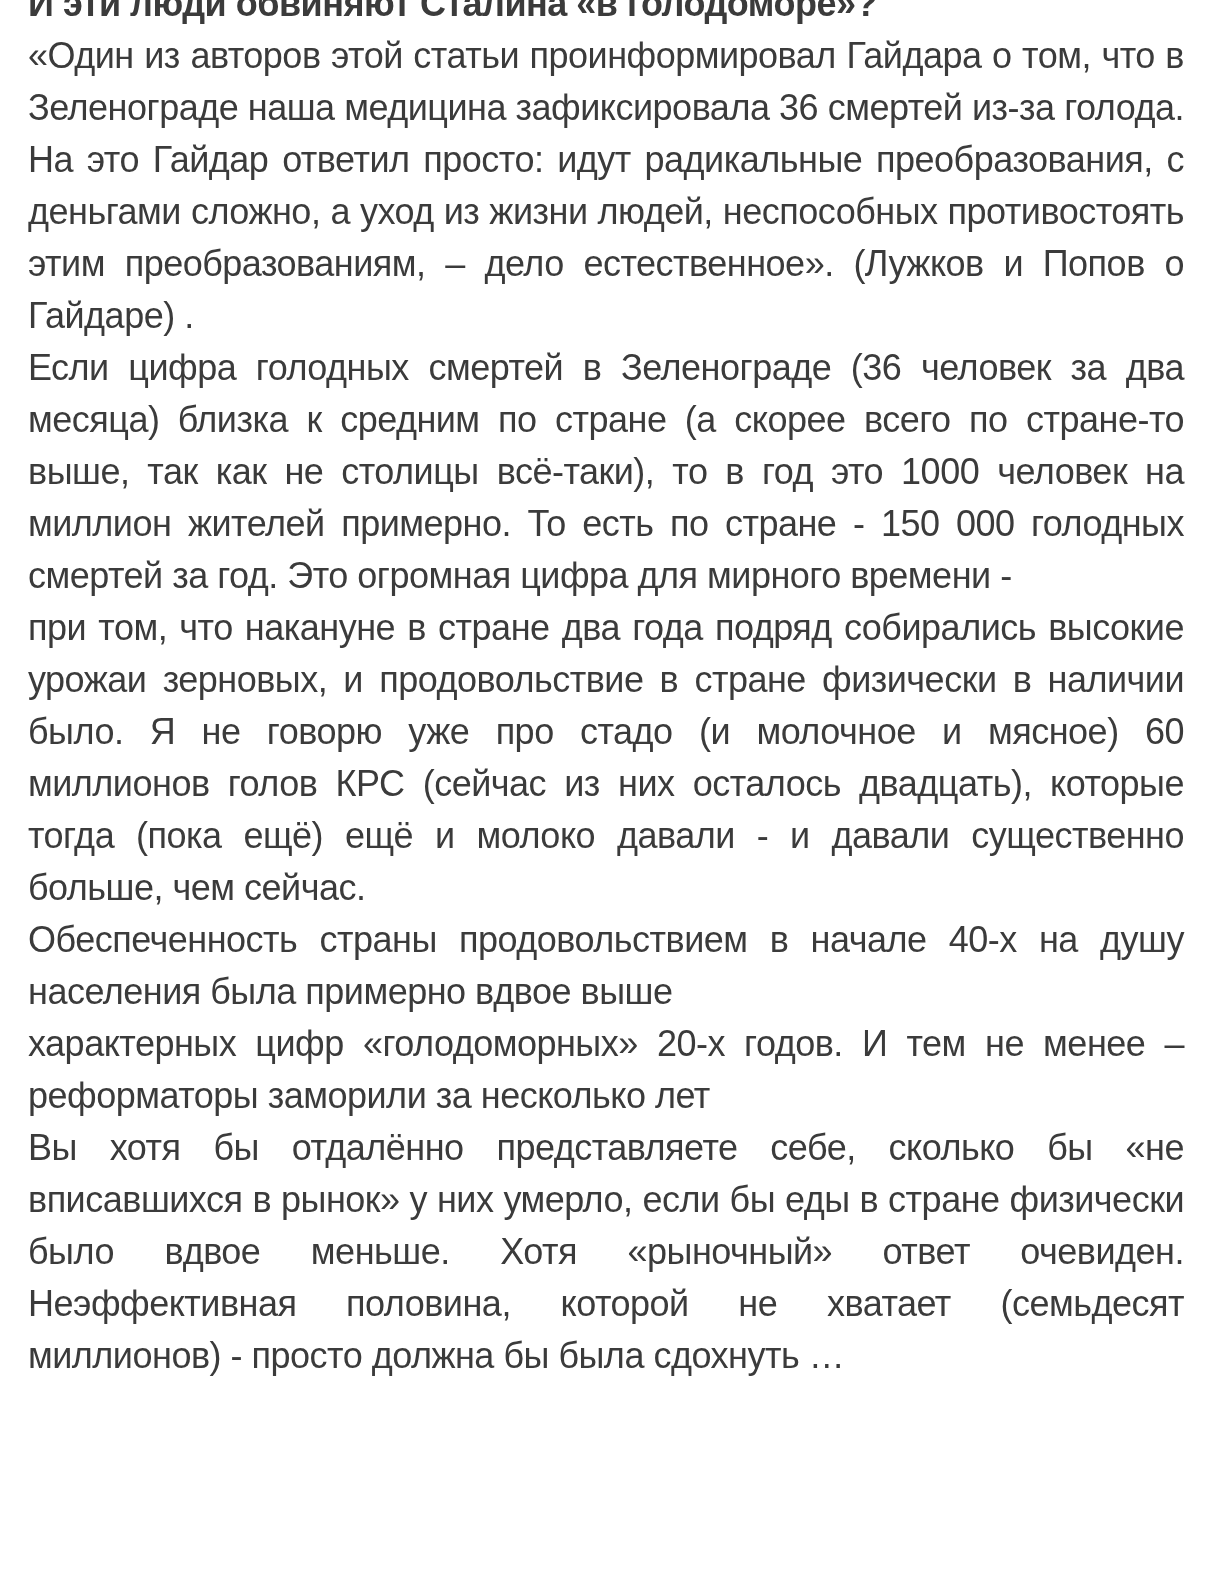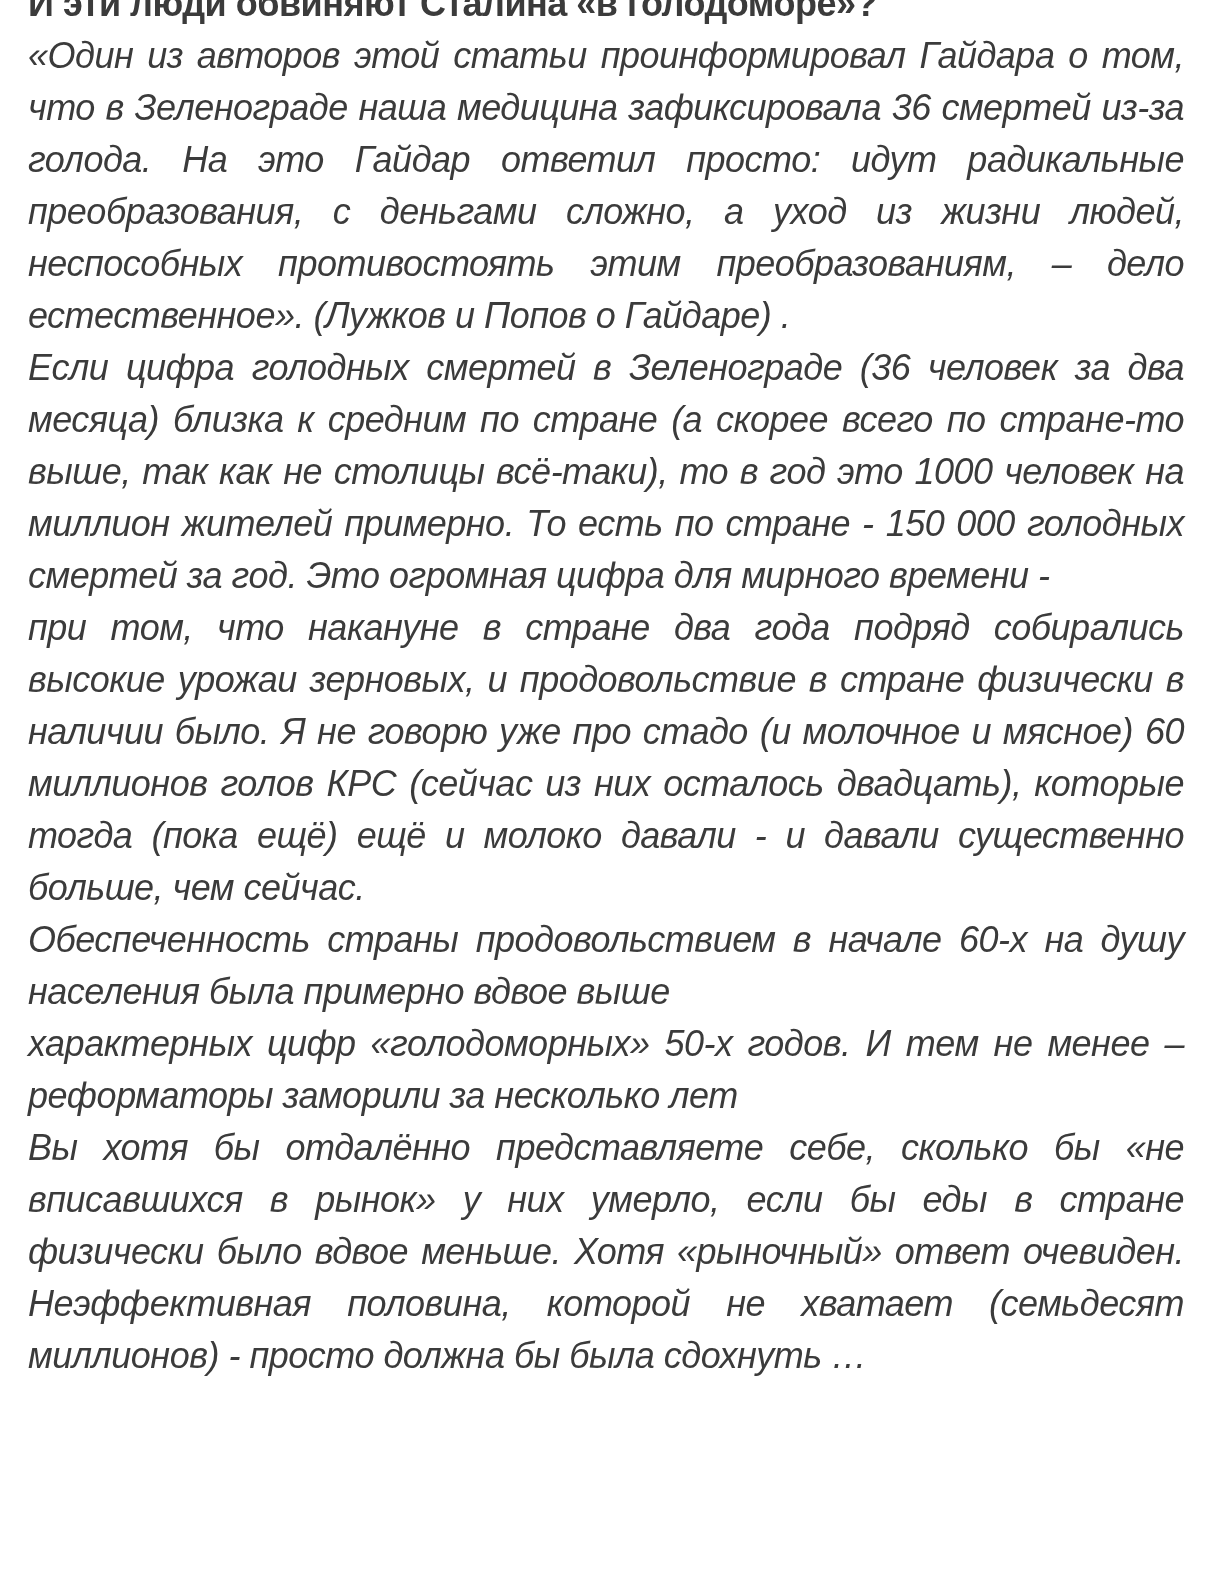--- a/index.html
+++ b/index.html
@@ -28,27 +28,26 @@
     margin: 0;
     font-size: 36px;
     line-height: 52px;
     font-weight: 700;
     text-align: left;
     white-space: nowrap;
     overflow: hidden;
   }
   .article p {
     margin: 0;
-    font-style: italic;
   }
 </style>
 </head>
 <body style="background: rgb(255, 255, 255);">
 
 <div class="article" style="color: rgb(59, 59, 59);">
   <h1 class="heading">И эти люди обвиняют Сталина «в голодоморе»?</h1>
   <p>«Один из авторов этой статьи проинформировал Гайдара о том, что в Зеленограде наша медицина зафиксировала 36 смертей из-за голода. На это Гайдар ответил просто: идут радикальные преобразования, с деньгами сложно, а уход из жизни людей, неспособных противостоять этим преобразованиям, – дело естественное». (Лужков и Попов о Гайдаре) .</p>
   <p>Если цифра голодных смертей в Зеленограде (36 человек за два месяца) близка к средним по стране (а скорее всего по стране-то выше, так как не столицы всё-таки), то в год это 1000 человек на миллион жителей примерно. То есть по стране - 150 000 голодных смертей за год. Это огромная цифра для мирного времени -</p>
   <p>при том, что накануне в стране два года подряд собирались высокие урожаи зерновых, и продовольствие в стране физически в наличии было. Я не говорю уже про стадо (и молочное и мясное) 60 миллионов голов КРС (сейчас из них осталось двадцать), которые тогда (пока ещё) ещё и молоко давали - и давали существенно больше, чем сейчас.</p>
-  <p>Обеспеченность страны продовольствием в начале 60-х на душу населения была примерно вдвое выше</p>
-  <p>характерных цифр «голодоморных» 50-х годов. И тем не менее – реформаторы заморили за несколько лет</p>
+  <p>Обеспеченность страны продовольствием в начале 40-х на душу населения была примерно вдвое выше</p>
+  <p>характерных цифр «голодоморных» 20-х годов. И тем не менее – реформаторы заморили за несколько лет</p>
   <p>Вы хотя бы отдалённо представляете себе, сколько бы «не вписавшихся в рынок» у них умерло, если бы еды в стране физически было вдвое меньше. Хотя «рыночный» ответ очевиден. Неэффективная половина, которой не хватает (семьдесят миллионов) - просто должна бы была сдохнуть …</p>
 </div>
 
 </body></html>

